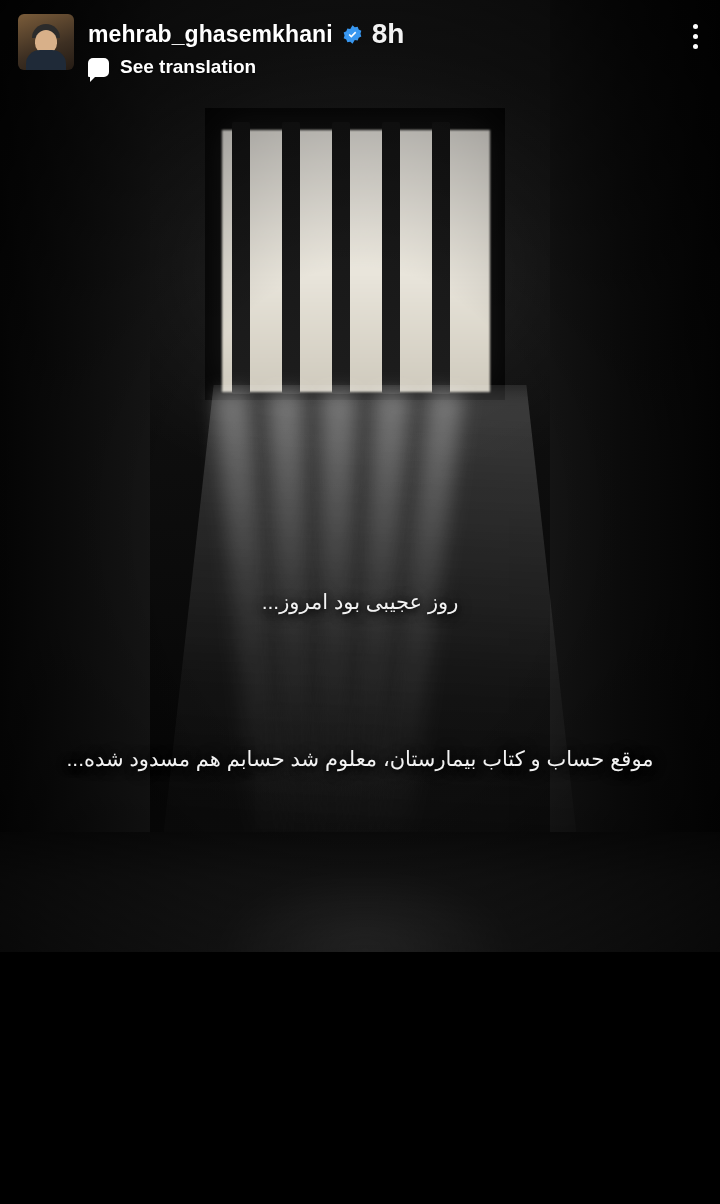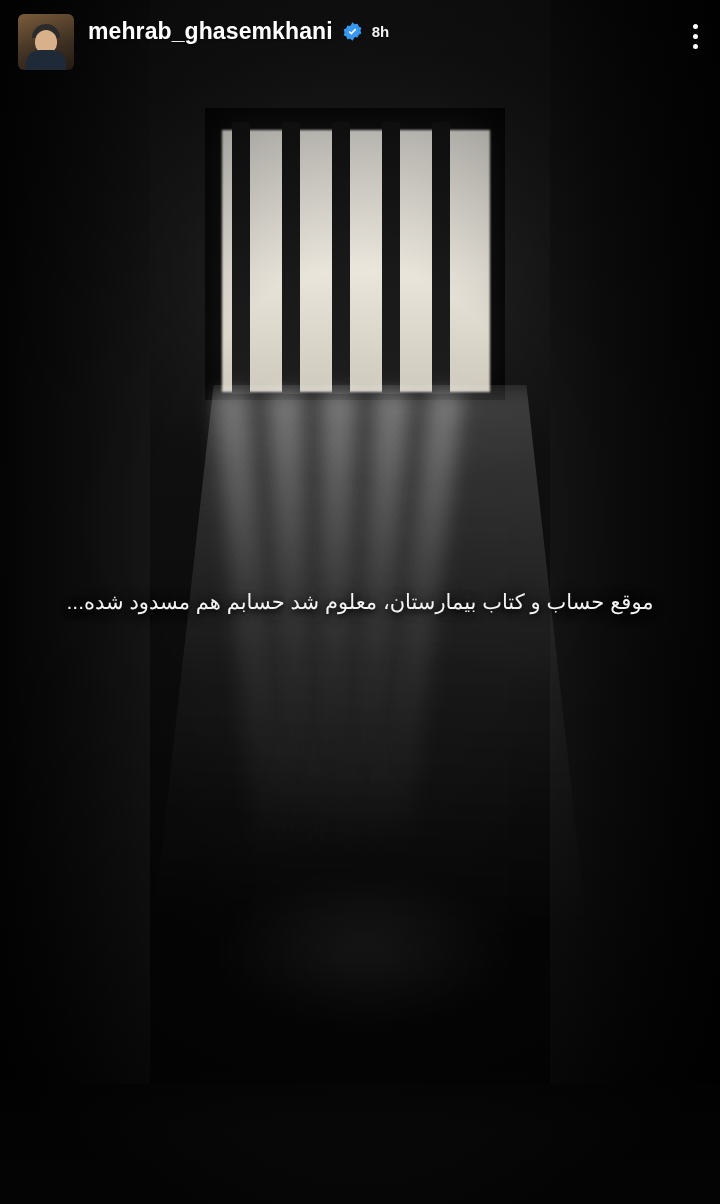--- a/index.html
+++ b/index.html
@@ -10,21 +10,21 @@
   body {
     width: 720px;
     height: 1204px;
     font-family: "Liberation Sans", sans-serif;
     overflow: hidden;
   }
 
   #story {
     position: relative;
     width: 720px;
-    height: 1204px;
+    height: 952px;
     background: #000;
     overflow: hidden;
   }
 
   
   .scene {
     position: absolute;
     inset: 0;
     background:
       radial-gradient(ellipse 420px 300px at 360px 270px, rgba(255,255,255,0.10) 0%, rgba(255,255,255,0.03) 45%, rgba(0,0,0,0) 75%),
@@ -185,21 +185,21 @@
     font-weight: bold;
     letter-spacing: 0.1px;
     text-shadow: 0 1px 2px rgba(0,0,0,0.6);
   }
   .verified {
     width: 21px; height: 21px;
     display: inline-block;
   }
   .timestamp {
     color: #ffffff;
-    font-size: 15px;
+    font-size: 28px;
     font-weight: bold;
     opacity: 0.95;
     text-shadow: 0 1px 2px rgba(0,0,0,0.6);
   }
   .translate-row {
     display: flex;
     align-items: center;
     gap: 11px;
   }
   .translate-icon {
@@ -296,26 +296,31 @@
         <span class="username">mehrab_ghasemkhani</span>
         <span class="verified">
           <svg viewBox="0 0 24 24" width="21" height="21" aria-hidden="true">
             <path fill="#3897f0" d="M12 1.5l2.6 2.1 3.3-.4 1.2 3.1 3 1.5-1 3.2 1 3.2-3 1.5-1.2 3.1-3.3-.4L12 22.5l-2.6-2.1-3.3.4-1.2-3.1-3-1.5 1-3.2-1-3.2 3-1.5 1.2-3.1 3.3.4z"></path>
             <path fill="#ffffff" d="M10.6 15.6l-3-3 1.3-1.3 1.7 1.7 4.4-4.4 1.3 1.3z"></path>
           </svg>
         </span>
         <span class="timestamp">8h</span>
       </div>
 
+      <div class="translate-row">
+        <span class="translate-icon"></span>
+        <span class="translate-label">See translation</span>
+      </div>
     </div>
 
     <div class="menu-dots">
       <span></span>
       <span></span>
       <span></span>
     </div>
   </div>
 
   <div class="story-text">
+    <div class="para">روز عجیبی بود امروز...</div>
     <div class="para">موقع حساب و کتاب بیمارستان، معلوم شد حسابم هم مسدود شده...</div>
   </div>
 
 </div>
 
 </body></html>

